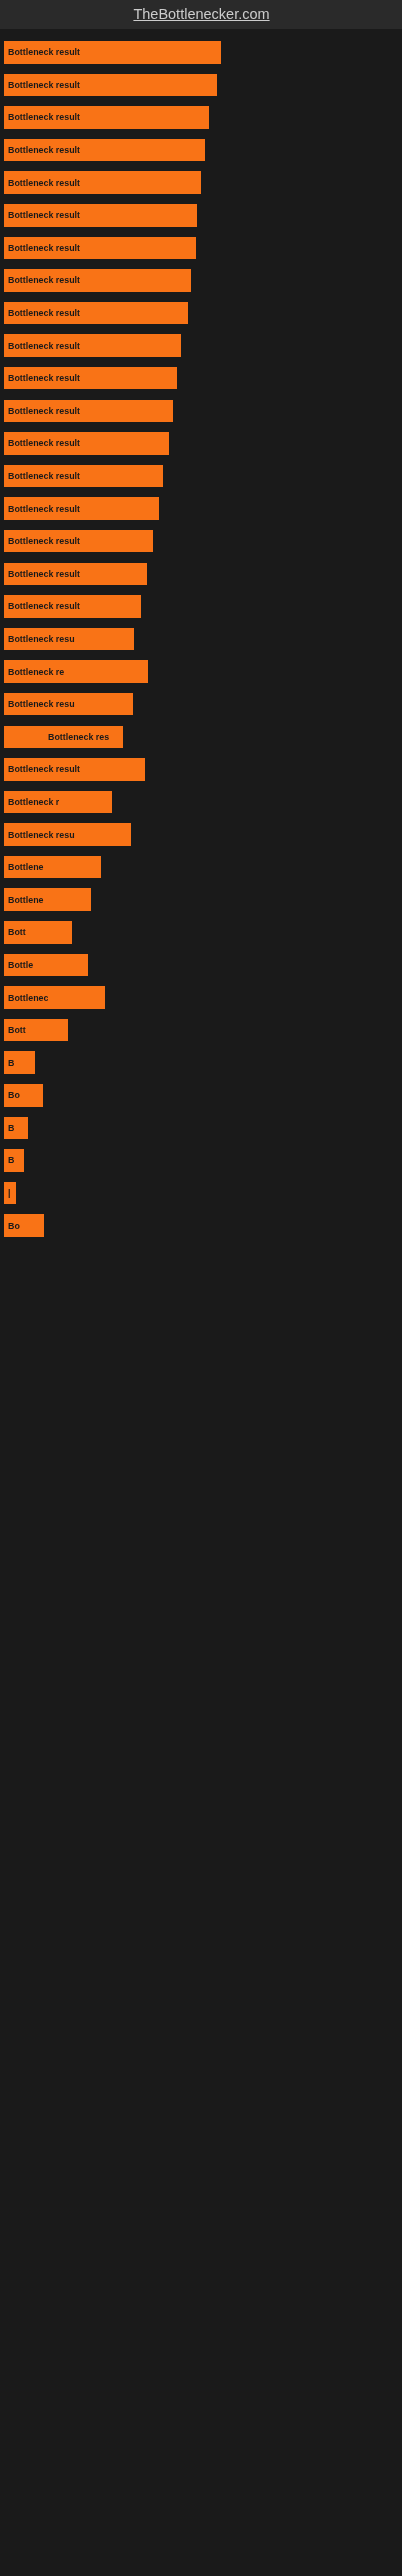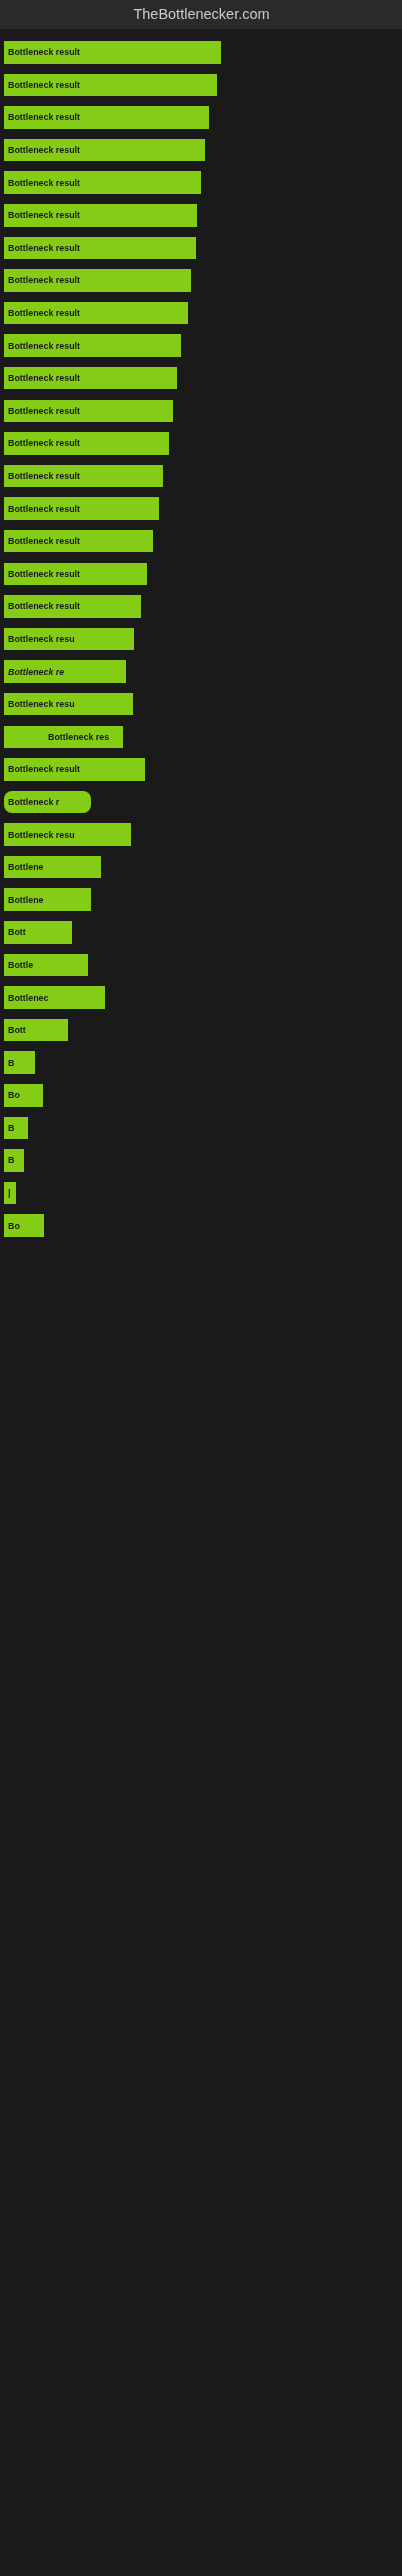--- a/index.html
+++ b/index.html
@@ -15,38 +15,39 @@
       font-family: Arial, sans-serif;
       position: relative;
     }
 
     .site-title {
       text-align: center;
       color: #cccccc;
       font-size: 14.5px;
       padding: 6.4px 0;
       background-color: #2a2a2a;
+      text-decoration: underline;
     }
 
     .bars-container {
       padding: 8px 4px;
       display: flex;
       flex-direction: column;
       gap: 0px;
     }
 
     .bar-row {
       display: flex;
       align-items: center;
       margin-bottom: 1.6px;
       height: 31px;
     }
 
     .bar {
-      background-color: #84cc16;
+      background-color: #f97316;
       height: 22.5px;
       display: flex;
       align-items: center;
       padding-left: 4px;
       min-width: 8px;
       overflow: hidden;
       white-space: nowrap;
     }
 
     .bar-label {
@@ -154,41 +155,41 @@
       <div class="bar" style="width: 137px;">
         <span class="bar-label">Bottleneck result</span>
       </div>
     </div>
     <div class="bar-row">
       <div class="bar" style="width: 130px;">
         <span class="bar-label">Bottleneck resu</span>
       </div>
     </div>
     <div class="bar-row">
-      <div class="bar" style="width: 122px; font-style: italic;">
+      <div class="bar" style="width: 144px;">
         <span class="bar-label">Bottleneck re</span>
       </div>
     </div>
     <div class="bar-row">
       <div class="bar" style="width: 129px;">
         <span class="bar-label">Bottleneck resu</span>
       </div>
     </div>
     <div class="bar-row">
       <div class="bar" style="width: 119px; padding-left: 44px;">
         <span class="bar-label">Bottleneck res</span>
       </div>
     </div>
     <div class="bar-row">
       <div class="bar" style="width: 141px;">
         <span class="bar-label">Bottleneck result</span>
       </div>
     </div>
     <div class="bar-row">
-      <div class="bar" style="width: 87px; border-radius: 8px;">
+      <div class="bar" style="width: 108px;">
         <span class="bar-label">Bottleneck r</span>
       </div>
     </div>
     <div class="bar-row">
       <div class="bar" style="width: 127px;">
         <span class="bar-label">Bottleneck resu</span>
       </div>
     </div>
     <div class="bar-row">
       <div class="bar" style="width: 97px;">

